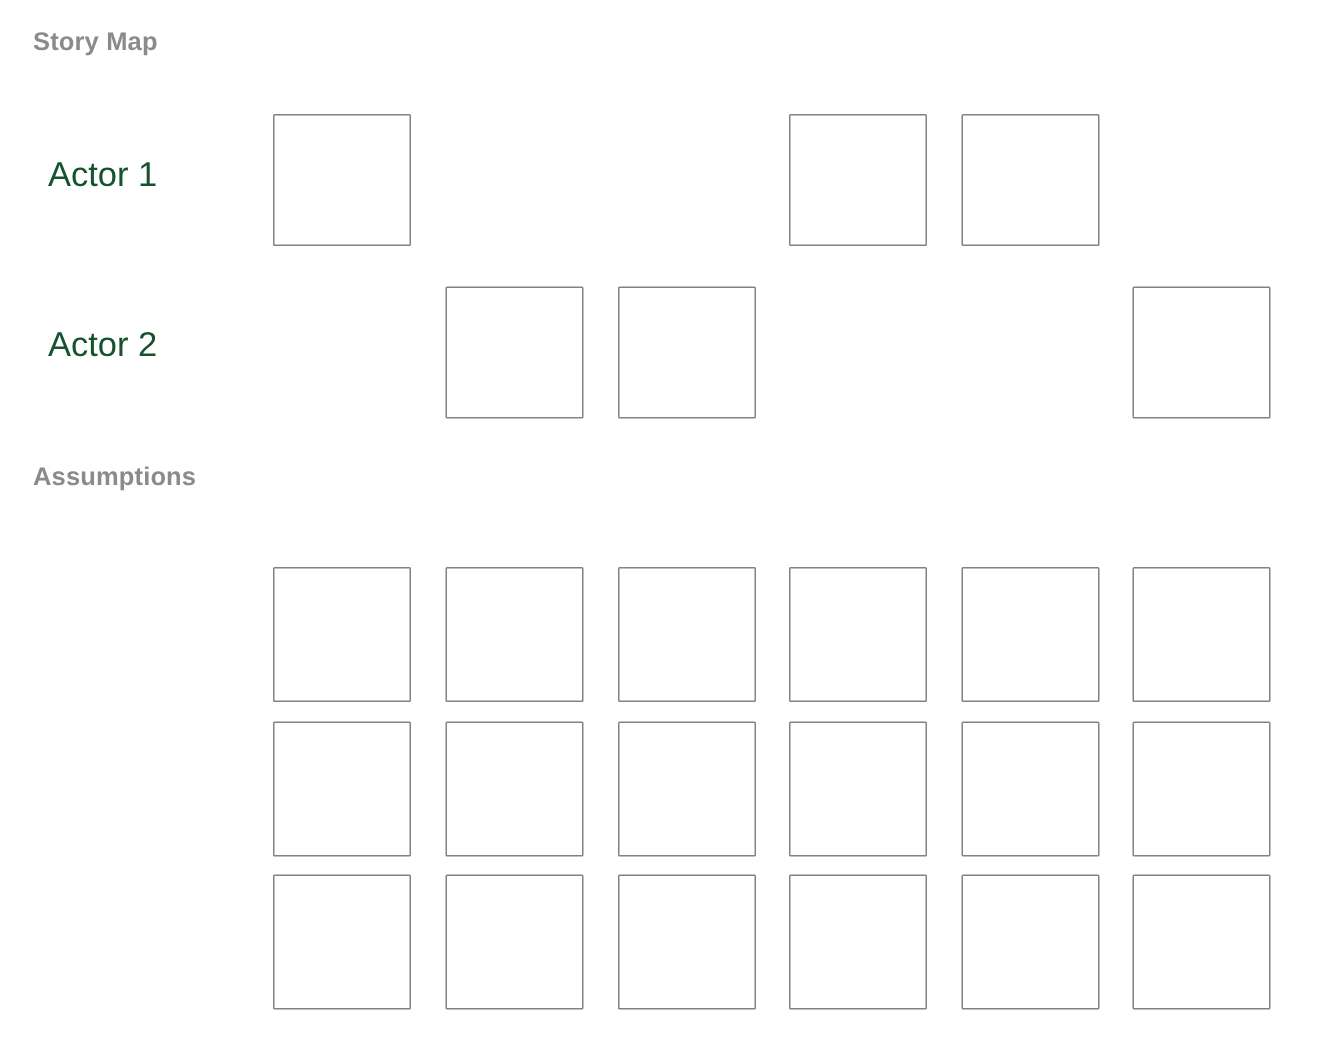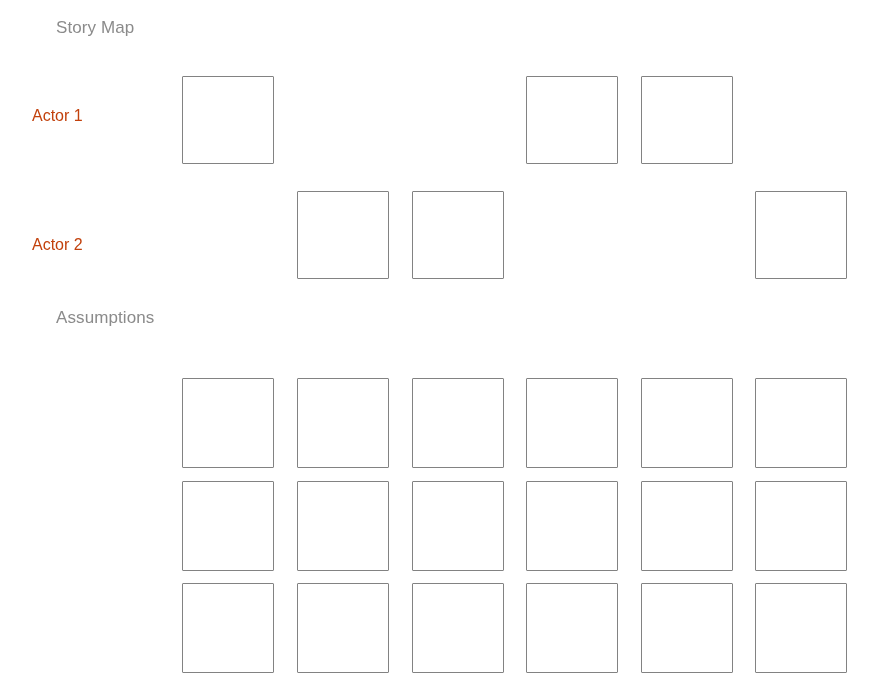--- a/index.html
+++ b/index.html
@@ -23,42 +23,41 @@
     top: 0;
     width: 880px;
     height: 698px;
   }
 
   
   .section-title {
     position: absolute;
     left: 22px;
     font-size: 17px;
-    font-weight: normal;
+    font-weight: bold;
     color: #8b8b8b;
     letter-spacing: 0.1px;
     white-space: nowrap;
     line-height: 20px;
-    margin-left: 34px;
   }
   .section-title.story-map { top: 18px; }
   .section-title.assumptions { top: 308px; }
 
   
   .row-label {
     position: absolute;
     left: 32px;
-    font-size: 16px;
+    font-size: 23px;
     font-weight: normal;
-    color: #c2410c;
+    color: #14532d;
     white-space: nowrap;
     line-height: 22px;
   }
   .row-label.actor-1 { top: 105px; }
-  .row-label.actor-2 { top: 234px; }
+  .row-label.actor-2 { top: 218px; }
 
   
   .card {
     position: absolute;
     box-sizing: border-box;
     background: #ffffff;
     border: 1px solid #828282;
     border-radius: 1px;
   }
 

